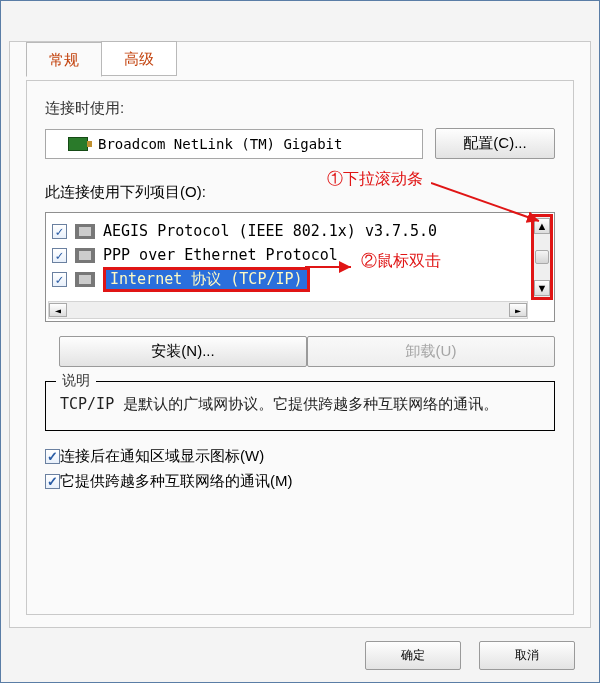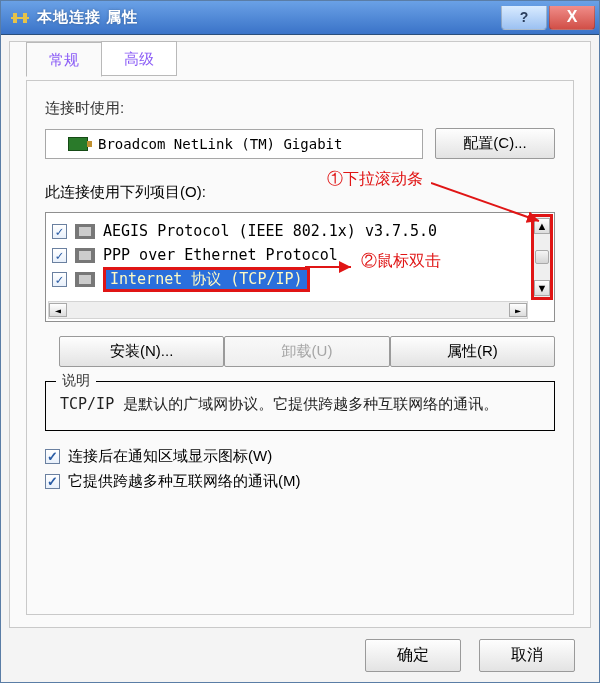--- a/index.html
+++ b/index.html
@@ -7,21 +7,21 @@
   .dialog { width:600px; height:683px; border:1px solid #5a7da6; position:relative; background:#f4f4f4; }
   .titlebar { height:34px; background:linear-gradient(#6aa1e6,#3a73c8); display:flex; align-items:center; padding:0 4px 0 10px; border-bottom:1px solid #2a4e7a;}
   .titlebar .icon { width:18px; height:14px; display:flex; align-items:center; margin-right:8px;}
   .title-text { color:#fff; font-weight:bold; font-size:15px; letter-spacing:1px; text-shadow:0 0 3px rgba(0,0,0,.3);}
   .winbtns { margin-left:auto; display:flex; }
   .winbtn { width:46px; height:24px; margin-left:2px; border:1px solid rgba(0,0,0,.2); border-top:none; border-radius:0 0 4px 4px; display:flex; align-items:center; justify-content:center; }
   .winbtn.help { background:linear-gradient(#d9ebff,#9cc1f2); color:#2a3d5c; font-weight:bold; }
   .winbtn.close { background:linear-gradient(#f08d89,#d14f47); color:#fff; font-weight:bold; font-size:16px;}
   .body { position:absolute; left:8px; top:40px; right:8px; bottom:54px; background:#fafafa; border:1px solid #c9c9c9;}
   .tabs { position:absolute; left:16px; top:-1px; display:flex; z-index:2;}
-  .tab { padding:8px 22px 6px; background:#fff; border:1px solid #b9b9b9; font-size:15px; color:#8b5cf6; cursor:pointer;}
+  .tab { padding:8px 22px 6px; background:#fff; border:1px solid #b9b9b9; font-size:15px; color:#c2410c; cursor:pointer;}
   .tab.active { background:#fafafa; border-bottom:1px solid #fafafa; position:relative; top:1px;}
   .tab + .tab { margin-left:-1px; }
   .panel { position:absolute; left:16px; right:16px; top:38px; bottom:12px; border:1px solid #c9c9c9; background:#fafafa; padding:18px 18px 14px;}
   .label { color:#333; font-size:15px; }
   .adapter-row { display:flex; align-items:center; gap:12px; margin-top:10px;}
   .adapter-box { flex:1; border:1px solid #a7a7a7; padding:6px 22px; background:#fff; display:flex; align-items:center; gap:10px; font-family:SimSun,monospace; }
   .nic-icon { width:20px; height:14px; background:#2a7a2a; border:1px solid #154a15; position:relative;}
   .nic-icon::before { content:""; position:absolute; right:-5px; top:3px; width:5px; height:6px; background:#c09030;}
   .btn { border:1px solid #9a9a9a; background:linear-gradient(#fefefe,#e3e3e3); padding:5px 16px; font-size:15px; cursor:pointer; text-align:center; font-family:inherit; border-radius:2px;}
   .btn.wide { min-width:120px; }
@@ -40,45 +40,31 @@
   .vscroll .arrow { width:16px; height:16px; background:linear-gradient(#fff,#dcdcdc); border:1px solid #a9a9a9; display:flex; align-items:center; justify-content:center; font-size:11px; cursor:pointer;}
   .vscroll .thumb { width:14px; height:14px; background:linear-gradient(#f5f5f5,#d5d5d5); border:1px solid #a9a9a9; border-radius:2px;}
   .hscroll { position:absolute; left:2px; right:26px; bottom:2px; height:18px; background:#efefef; border:1px solid #d4d4d4; display:flex; justify-content:space-between; align-items:center;}
   .hscroll .harrow { width:18px; height:14px; background:linear-gradient(#fff,#dcdcdc); border:1px solid #a9a9a9; display:flex; align-items:center; justify-content:center; font-size:10px; cursor:pointer;}
   .btnrow { display:flex; margin-top:14px;margin-left:14px;}
   .btnrow .btn { flex:1; }
   .btn.disabled { color:#a5a5a5; background:linear-gradient(#f9f9f9,#eee); cursor:default;}
   .group { border:1px solid #000000; margin-top:14px; padding:10px 14px 14px; position:relative;}
   .group .legend { position:absolute; top:-10px; left:10px; background:#fafafa; padding:0 6px; color:#333;}
   .desc { font-size:15px; font-family:SimSun,monospace; line-height:1.6; color:#222;}
-  .check-row { display:flex; align-items:center; gap:8px; margin-top:16px; font-size:15px;}
+  .check-row { display:flex; align-items:center; margin-top:16px; font-size:15px;}
   .footer { position:absolute; left:0; right:0; bottom:0; height:54px; display:flex; align-items:center; justify-content:flex-end; gap:18px; padding:0 24px; background:#f4f4f4;}
-  .footer .btn { min-width:96px; font-size:16px;font-family:Liberation Mono, monospace; }
+  .footer .btn { min-width:96px; font-size:12px;font-family:Liberation Mono, monospace; }
   .anno { position:absolute; color:#e01515; font-size:16px; font-family:SimSun,sans-serif; pointer-events:none;}
   svg.arrow-svg { position:absolute; pointer-events:none; }
 </style>
 </head>
 <body>
 
 <div class="dialog">
 
-  <div class="titlebar">
-    <span class="icon">
-      <svg width="18" height="14" viewBox="0 0 18 14">
-          <rect x="0" y="6" width="18" height="2" fill="#e6c24a"></rect>
-          <rect x="2" y="2" width="4" height="10" fill="#e6c24a"></rect>
-          <rect x="12" y="2" width="4" height="10" fill="#e6c24a"></rect>
-        </svg>
-    </span>
-    <span class="title-text">本地连接 属性</span>
-    <div class="winbtns">
-      <div class="winbtn help">?</div>
-      <div class="winbtn close">X</div>
-    </div>
-  </div>
 
   <div class="body">
     <div class="tabs">
       <div class="tab active">常规</div>
       <div class="tab">高级</div>
     </div>
 
     <div class="panel">
 
       <div class="label">连接时使用:</div>
@@ -120,21 +106,20 @@
         <div class="vscroll">
           <span class="arrow">▲</span>
           <span class="thumb"></span>
           <span class="arrow">▼</span>
         </div>
       </div>
 
       <div class="btnrow">
         <button class="btn"><span>安装(N)...</span></button>
         <button class="btn disabled"><span>卸载(U)</span></button>
-        <button class="btn"><span>属性(R)</span></button>
       </div>
 
       <div class="group">
         <span class="legend">说明</span>
         <div class="desc">TCP/IP 是默认的广域网协议。它提供跨越多种互联网络的通讯。</div>
       </div>
 
       <div class="check-row">
         <span class="cb checked"></span>
         <span>连接后在通知区域显示图标(W)</span>

